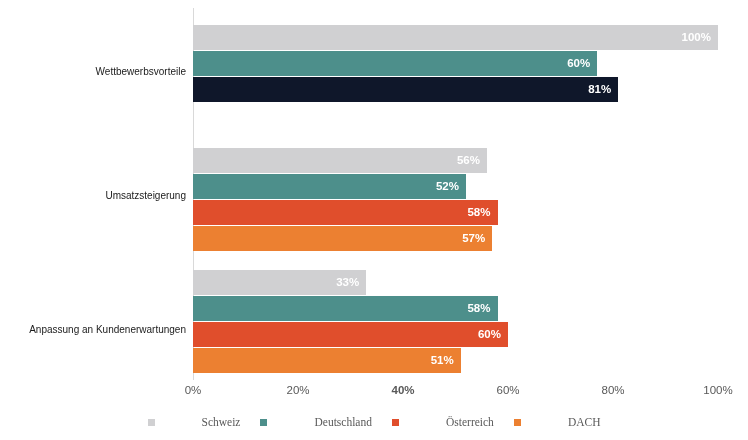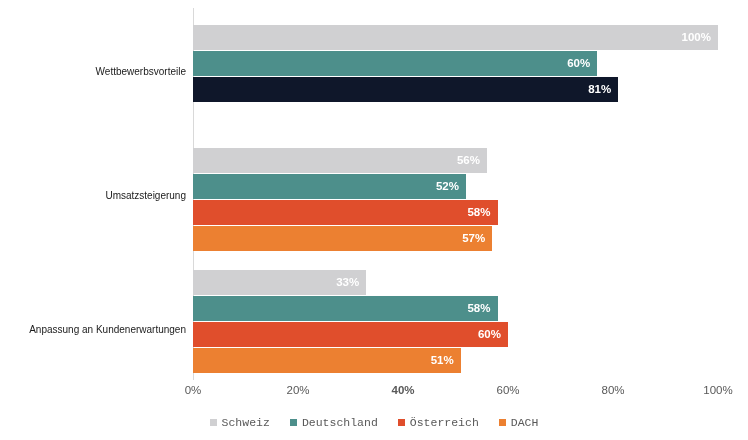--- a/index.html
+++ b/index.html
@@ -124,22 +124,23 @@
     gap: 5px;
   }
   .legend-swatch {
     width: 7px;
     height: 7px;
     display: inline-block;
   }
   .legend-text {
     color: #595959;
     font-size: 11.5px;
-    font-family: Liberation Mono, monospace;
-    white-space: nowrap;
+    font-family: Liberation Serif, serif;
+    white-space: nowrap;
+    margin-left: 42px;
   }
 </style>
 </head>
 <body>
 
 <div id="chart-root">
 
   <div id="value-axis-line"></div>
 
   <div class="cat-name-wrap c0">Wettbewerbsvorteile</div>

